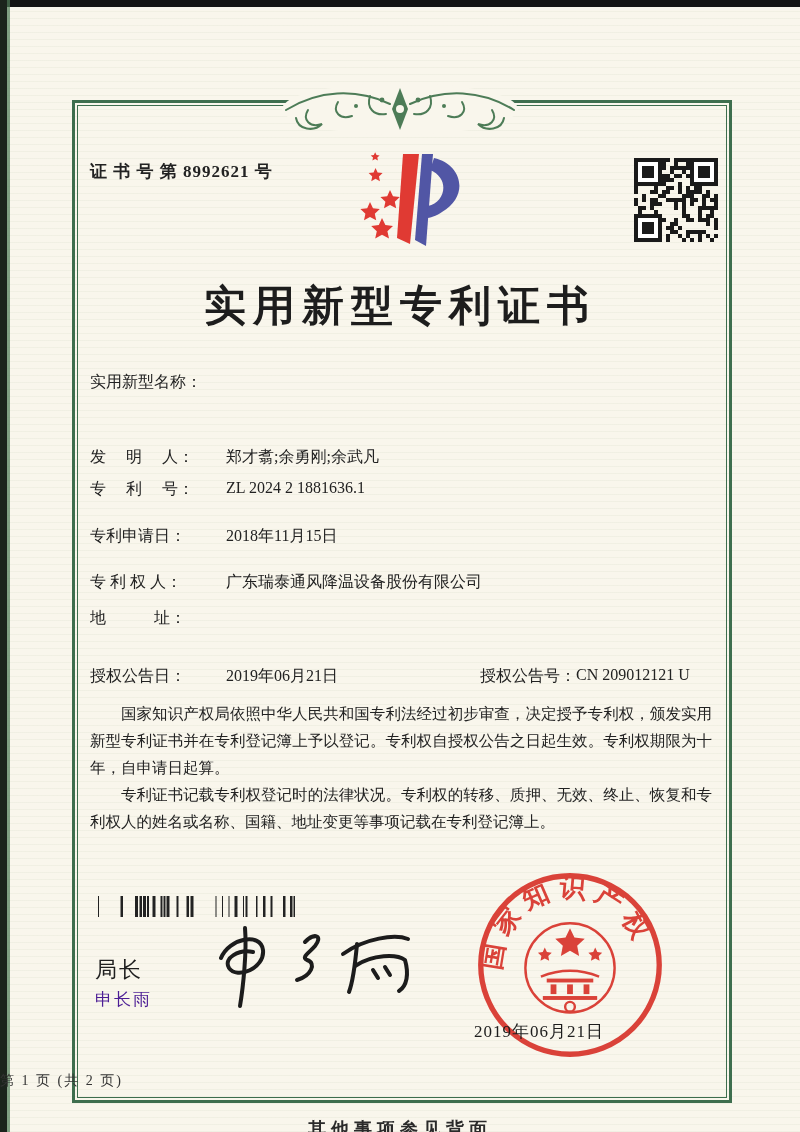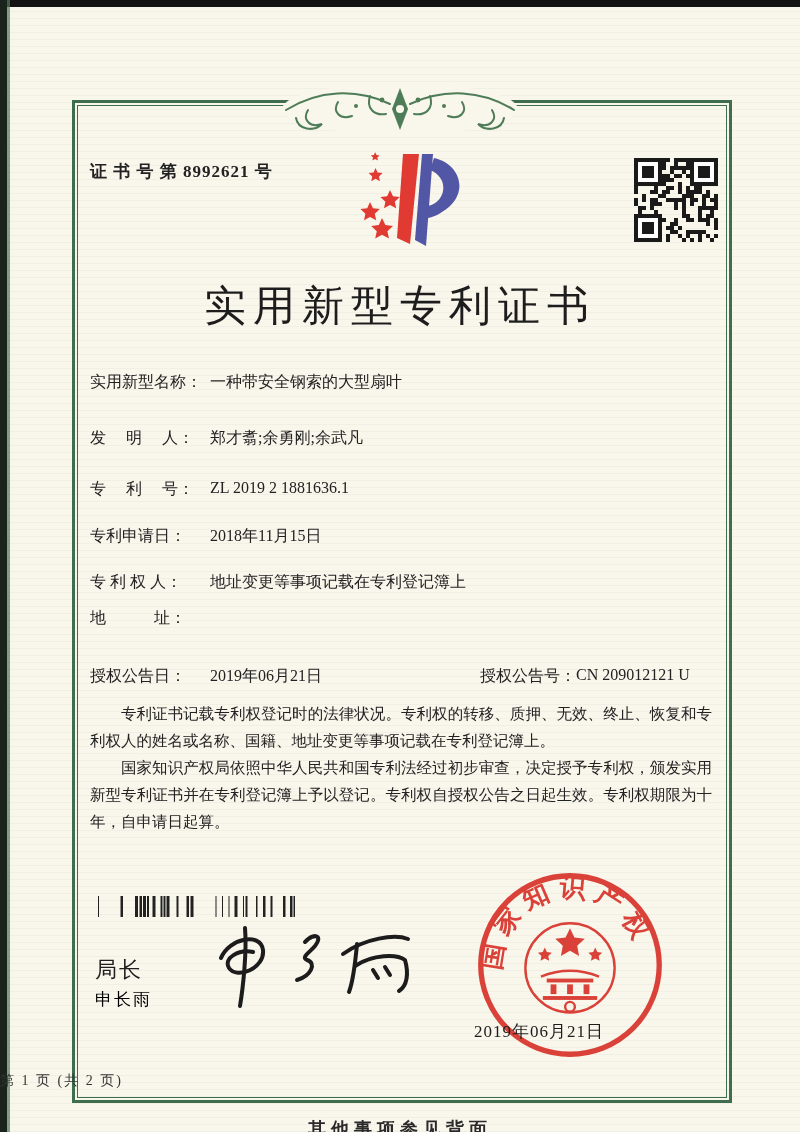--- a/index.html
+++ b/index.html
@@ -26,39 +26,39 @@
   .ornament{position:absolute;left:278px;top:80px;width:244px;height:58px;}
 
   .cert-no{
     position:absolute;left:90px;top:160px;font-size:17px;letter-spacing:1px;color:#222;font-weight:bold;
   }
   .logo{position:absolute;left:346px;top:150px;width:122px;height:102px;}
   .qr{position:absolute;left:634px;top:158px;width:84px;height:84px;}
 
   .title{
     position:absolute;left:0;top:278px;width:800px;margin:0;text-align:center;
-    font-size:42px;font-weight:normal;letter-spacing:7px;color:#1d1d1d;
-  }
-
-  .frow{position:absolute;left:90px;width:645px;display:flex;font-size:16px;color:#222;}
+    font-size:42px;font-weight:bold;letter-spacing:7px;color:#1d1d1d;
+  }
+
+  .frow{position:absolute;left:90px;width:645px;display:flex;font-size:16px;color:#222;gap:16px;}
   .flabel{width:120px;flex:0 0 120px;white-space:pre;}
   .fvalue{white-space:pre;}
   .grant-col2{position:absolute;left:390px;top:0;display:flex;}
   .grant-col2 .flabel{width:auto;flex:none;text-align:right;}
 
   .paras{
     position:absolute;left:90px;top:700px;width:622px;font-size:15.5px;line-height:27px;
     text-align:justify;color:#222;
   }
   .paras p{margin:0;text-indent:2em;}
 
   .barcode{position:absolute;left:98px;top:896px;width:203px;height:21px;}
 
   .signoff-title{position:absolute;left:95px;top:955px;font-size:22px;letter-spacing:2px;color:#1f1f1f;font-family:"Liberation Sans","DejaVu Sans",sans-serif;}
-  .signoff-name{position:absolute;left:95px;top:988px;font-size:17px;letter-spacing:2px;color:#000000;font-family:"Liberation Sans","DejaVu Sans",sans-serif;}
+  .signoff-name{position:absolute;left:95px;top:988px;font-size:17px;letter-spacing:2px;color:#4c1d95;font-family:"Liberation Sans","DejaVu Sans",sans-serif;}
   .signature{position:absolute;left:205px;top:922px;width:215px;height:95px;}
 
   .seal{position:absolute;left:473px;top:868px;width:194px;height:194px;opacity:.93;}
   .seal-date{position:absolute;left:474px;top:1020px;font-size:17px;color:#1d1d1d;letter-spacing:1px;z-index:3;}
 
   .page-footer{position:absolute;left:0;top:1072px;width:800px;text-align:left;font-size:14px;color:#333;letter-spacing:2px;}
   .back-note{position:absolute;left:0;top:1117px;width:800px;text-align:center;font-size:18px;color:#2a2a2a;letter-spacing:5px;font-weight:bold;}
 </style>
 </head>
 <body>
@@ -252,53 +252,52 @@
       <rect x="64" y="8" width="12" height="12" fill="#1a1a1a"></rect>
       <rect x="0" y="56" width="28" height="28" fill="#1a1a1a"></rect>
       <rect x="4" y="60" width="20" height="20" fill="#fff"></rect>
       <rect x="8" y="64" width="12" height="12" fill="#1a1a1a"></rect>
     </svg></div>
 
 <h1 class="title">实用新型专利证书</h1>
 
 <div class="frow" style="top:372px">
   <span class="flabel">实用新型名称：</span>
-  <span class="fvalue">一种带安全钢索的大型扇叶</span>
-</div>
-<div class="frow" style="top:428px">
+</div>
+<div class="frow" style="top:447px">
   <span class="flabel">发　 明　 人：</span>
   <span class="fvalue">郑才翥;余勇刚;余武凡</span>
 </div>
 <div class="frow" style="top:479px">
   <span class="flabel">专　 利　 号：</span>
-  <span class="fvalue">ZL 2019 2 1881636.1</span>
+  <span class="fvalue">ZL 2024 2 1881636.1</span>
 </div>
 <div class="frow" style="top:526px">
   <span class="flabel">专利申请日：</span>
   <span class="fvalue">2018年11月15日</span>
 </div>
 <div class="frow" style="top:572px">
   <span class="flabel">专 利 权 人：</span>
-  <span class="fvalue">地址变更等事项记载在专利登记簿上</span>
+  <span class="fvalue">广东瑞泰通风降温设备股份有限公司</span>
 </div>
 <div class="frow" style="top:608px">
   <span class="flabel">地　　　址：</span>
 </div>
 <div class="frow" style="top:666px">
   <span class="flabel">授权公告日：</span>
   <span class="fvalue">2019年06月21日</span>
   <span class="grant-col2">
     <span class="flabel">授权公告号：</span>
     <span class="fvalue">CN 209012121 U</span>
   </span>
 </div>
 
 <div class="paras">
+  <p>国家知识产权局依照中华人民共和国专利法经过初步审查，决定授予专利权，颁发实用新型专利证书并在专利登记簿上予以登记。专利权自授权公告之日起生效。专利权期限为十年，自申请日起算。</p>
   <p>专利证书记载专利权登记时的法律状况。专利权的转移、质押、无效、终止、恢复和专利权人的姓名或名称、国籍、地址变更等事项记载在专利登记簿上。</p>
-  <p>国家知识产权局依照中华人民共和国专利法经过初步审查，决定授予专利权，颁发实用新型专利证书并在专利登记簿上予以登记。专利权自授权公告之日起生效。专利权期限为十年，自申请日起算。</p>
 </div>
 
 <svg class="barcode" id="barcode" viewBox="0 0 203 21" preserveAspectRatio="none">
     <rect x="0" y="0" width="1" height="21" fill="#222"></rect>
     <rect x="22.5" y="0" width="2.5" height="21" fill="#222"></rect>
     <rect x="37" y="0" width="3" height="21" fill="#222"></rect>
     <rect x="41.5" y="0" width="2.5" height="21" fill="#222"></rect>
     <rect x="45" y="0" width="3" height="21" fill="#222"></rect>
     <rect x="49" y="0" width="2" height="21" fill="#222"></rect>
     <rect x="54.5" y="0" width="3" height="21" fill="#222"></rect>

